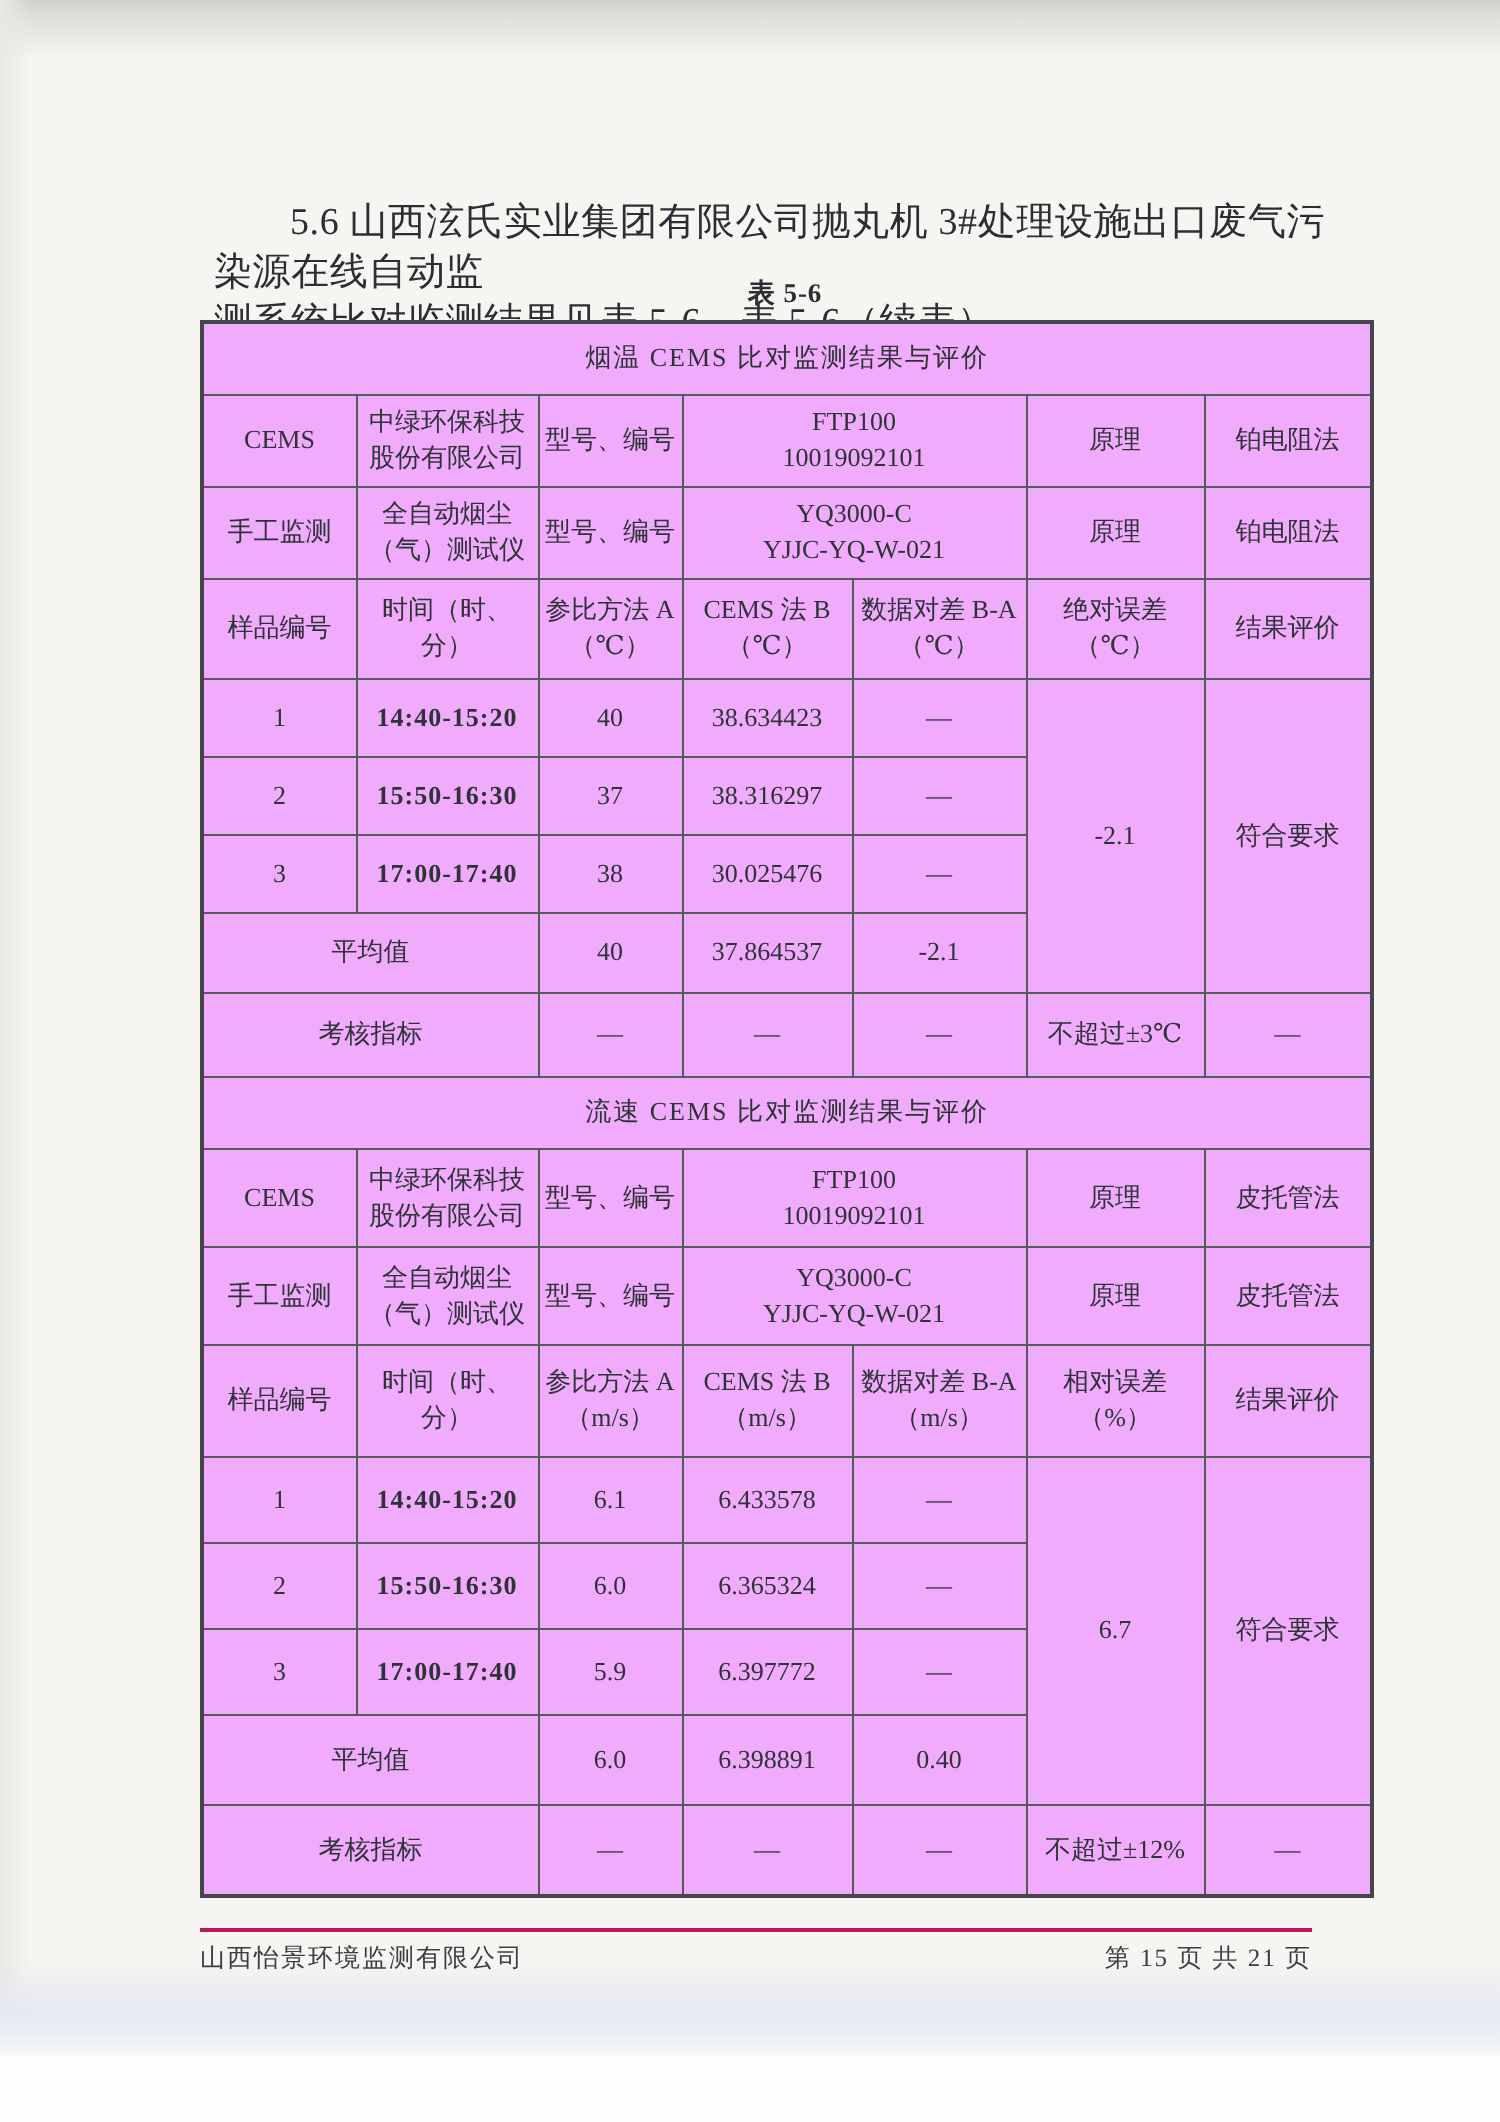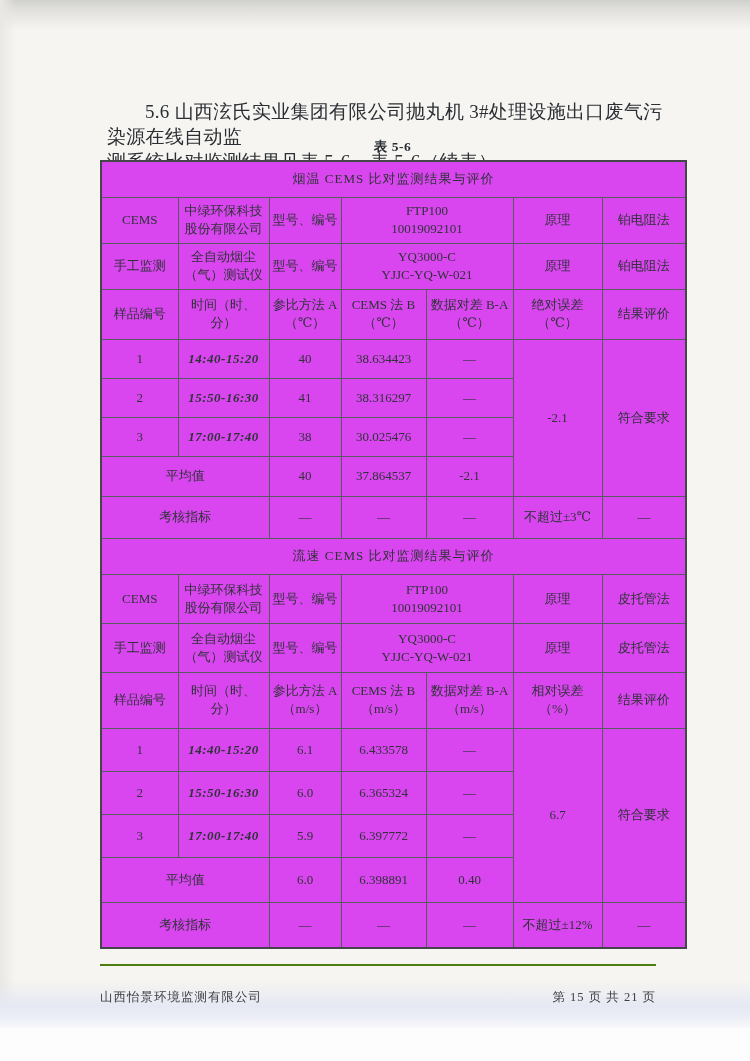--- a/index.html
+++ b/index.html
@@ -25,42 +25,42 @@
   }
   .caption{
     position:absolute;left:100px;top:138px;width:585px;
     display:flex;justify-content:center;gap:14px;
     font-size:13.5px;font-weight:700;color:#2b2f34;letter-spacing:.5px;
   }
 
   table.cmp{
     position:absolute;left:100px;top:160px;width:585px;
     border-collapse:collapse;table-layout:fixed;
-    background:#d946ef;
+    background:#f0abfc;
     padding-left:30px;
   }
   table.cmp td{
     border:1px solid #595a5e;
     text-align:center;vertical-align:middle;
     font-size:13px;padding:1px 2px;color:#2f3338;
     overflow:hidden;
   }
   table.cmp{border:2px solid #44464a;}
   .pre{white-space:pre-line;line-height:1.35;margin-top:28px;}
   .sec-title td{font-size:15px;letter-spacing:1px;padding:2px 0;}
   .r-title1{height:36px}.r-info1{height:46px}.r-head1{height:50px}
   .r-data1{height:39px}.r-avg1{height:40px}.r-assess1{height:42px}
   .r-title2{height:36px}.r-info2{height:49px}.r-head2{height:56px}
   .r-data2{height:43px}.r-avg2{height:45px}.r-assess2{height:46px}
   .r-head1 td,.r-head2 td{font-size:12.5px;}
-  td.bold{font-weight:700;letter-spacing:.5px;font-style:italic;}
+  td.bold{font-weight:700;letter-spacing:.5px;}
 
   .footer{
     position:absolute;left:100px;top:964px;width:556px;
-    border-top:2px solid #4d7c0f;padding-top:23px;
+    border-top:2px solid #be185d;padding-top:5px;
     display:flex;justify-content:space-between;
     font-size:12.5px;color:#3a3f45;letter-spacing:1px;
   }
 </style>
 </head>
 <body>
 
 <div class="edge-top"></div>
 <div class="edge-left"></div>
 <div class="edge-bottom"></div>
@@ -126,21 +126,21 @@
     <td class="bold">14:40-15:20</td>
     <td>40</td>
     <td>38.634423</td>
     <td>—</td>
     <td rowspan="4">-2.1</td>
     <td rowspan="4">符合要求</td>
   </tr>
   <tr class="r-data1">
     <td>2</td>
     <td class="bold">15:50-16:30</td>
-    <td>41</td>
+    <td>37</td>
     <td>38.316297</td>
     <td>—</td>
   </tr>
   <tr class="r-data1">
     <td>3</td>
     <td class="bold">17:00-17:40</td>
     <td>38</td>
     <td>30.025476</td>
     <td>—</td>
   </tr>

